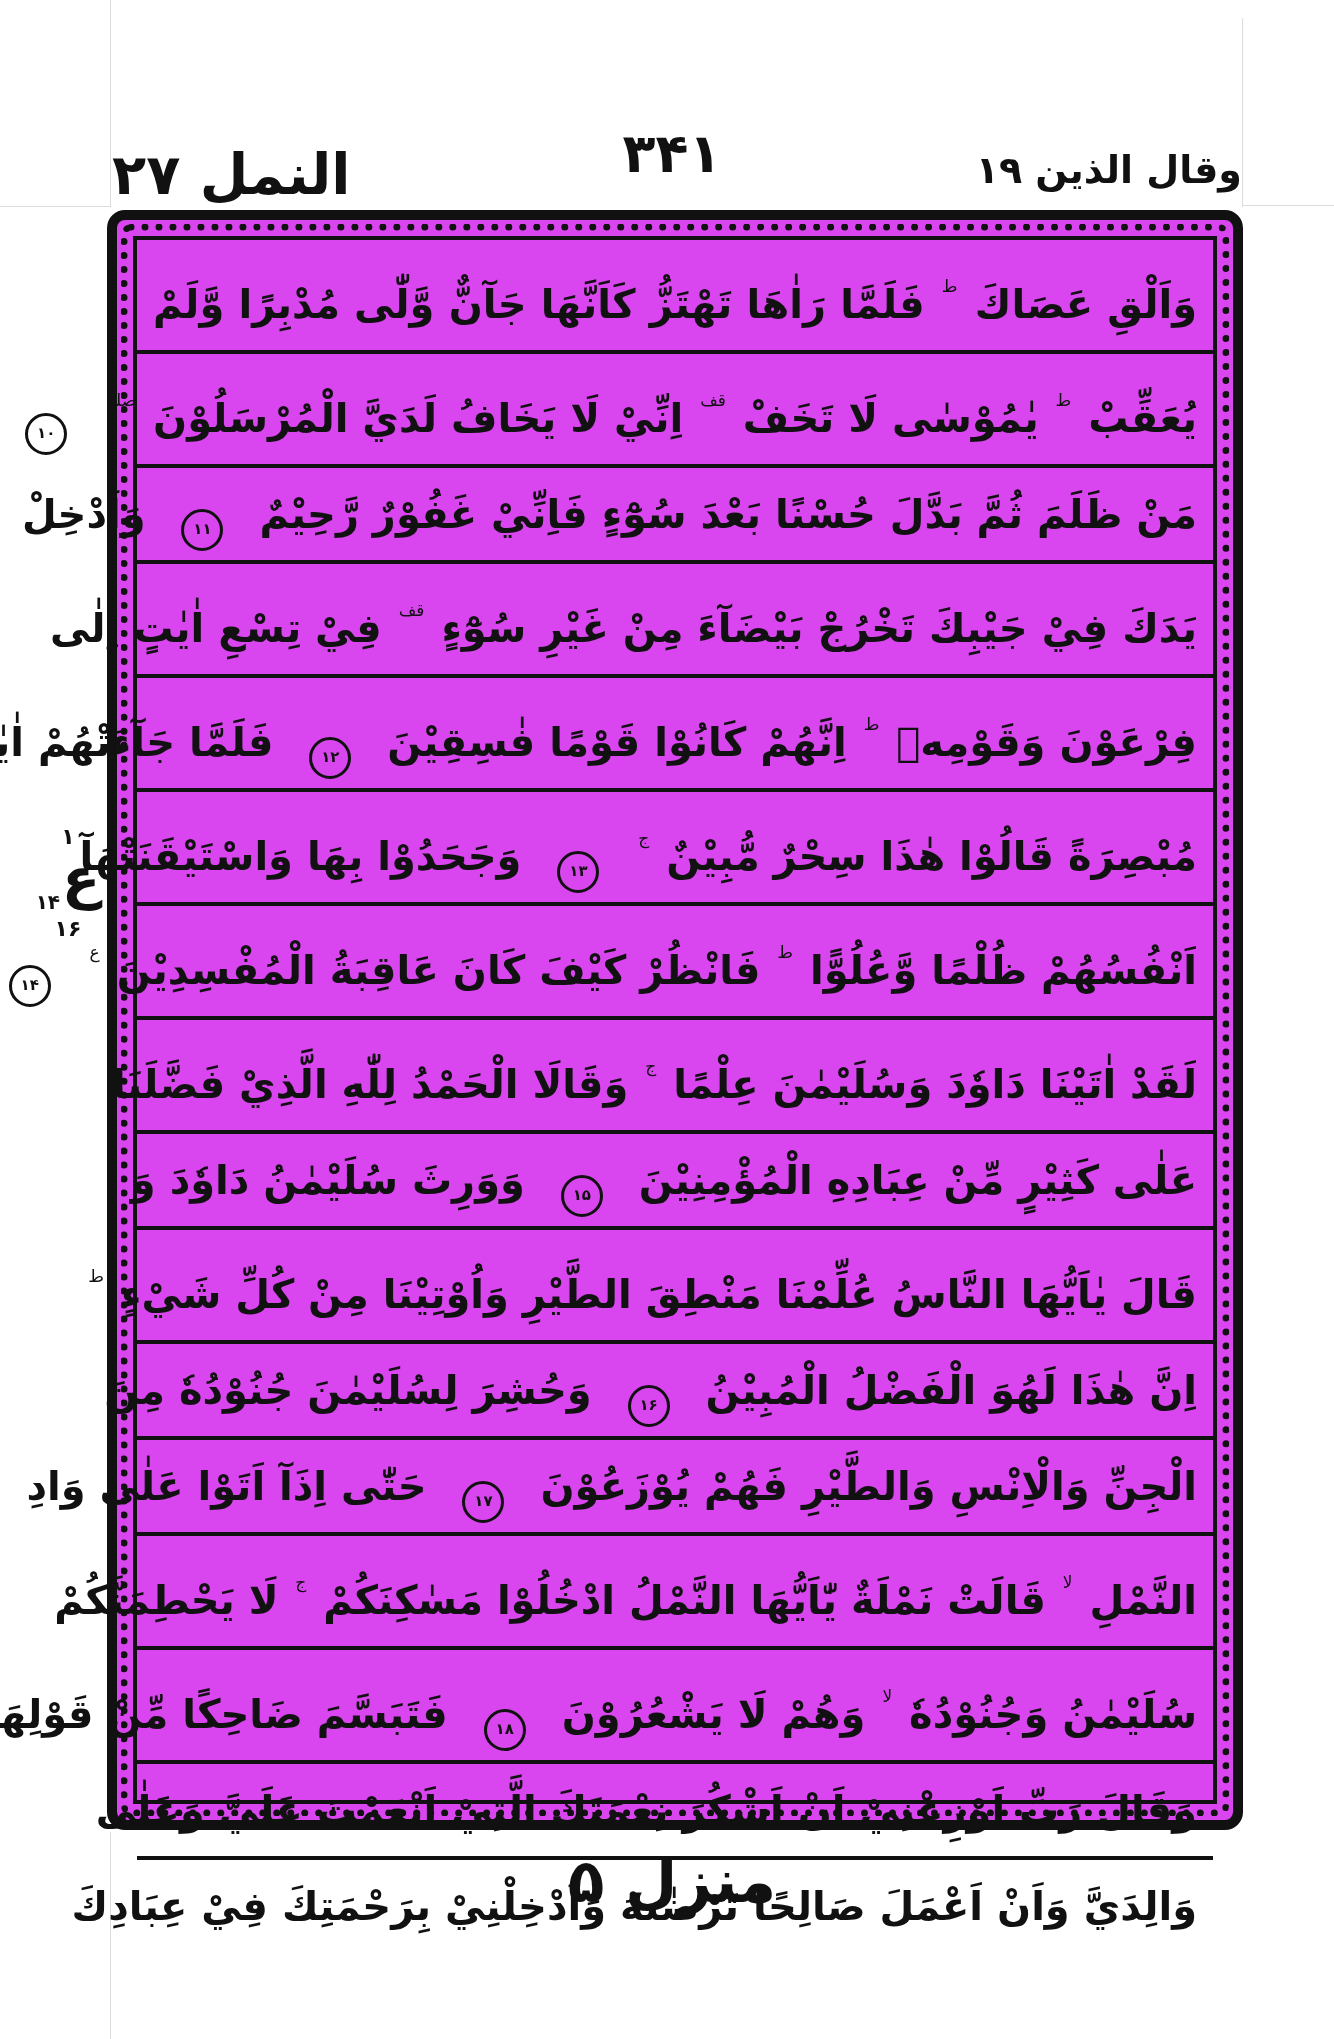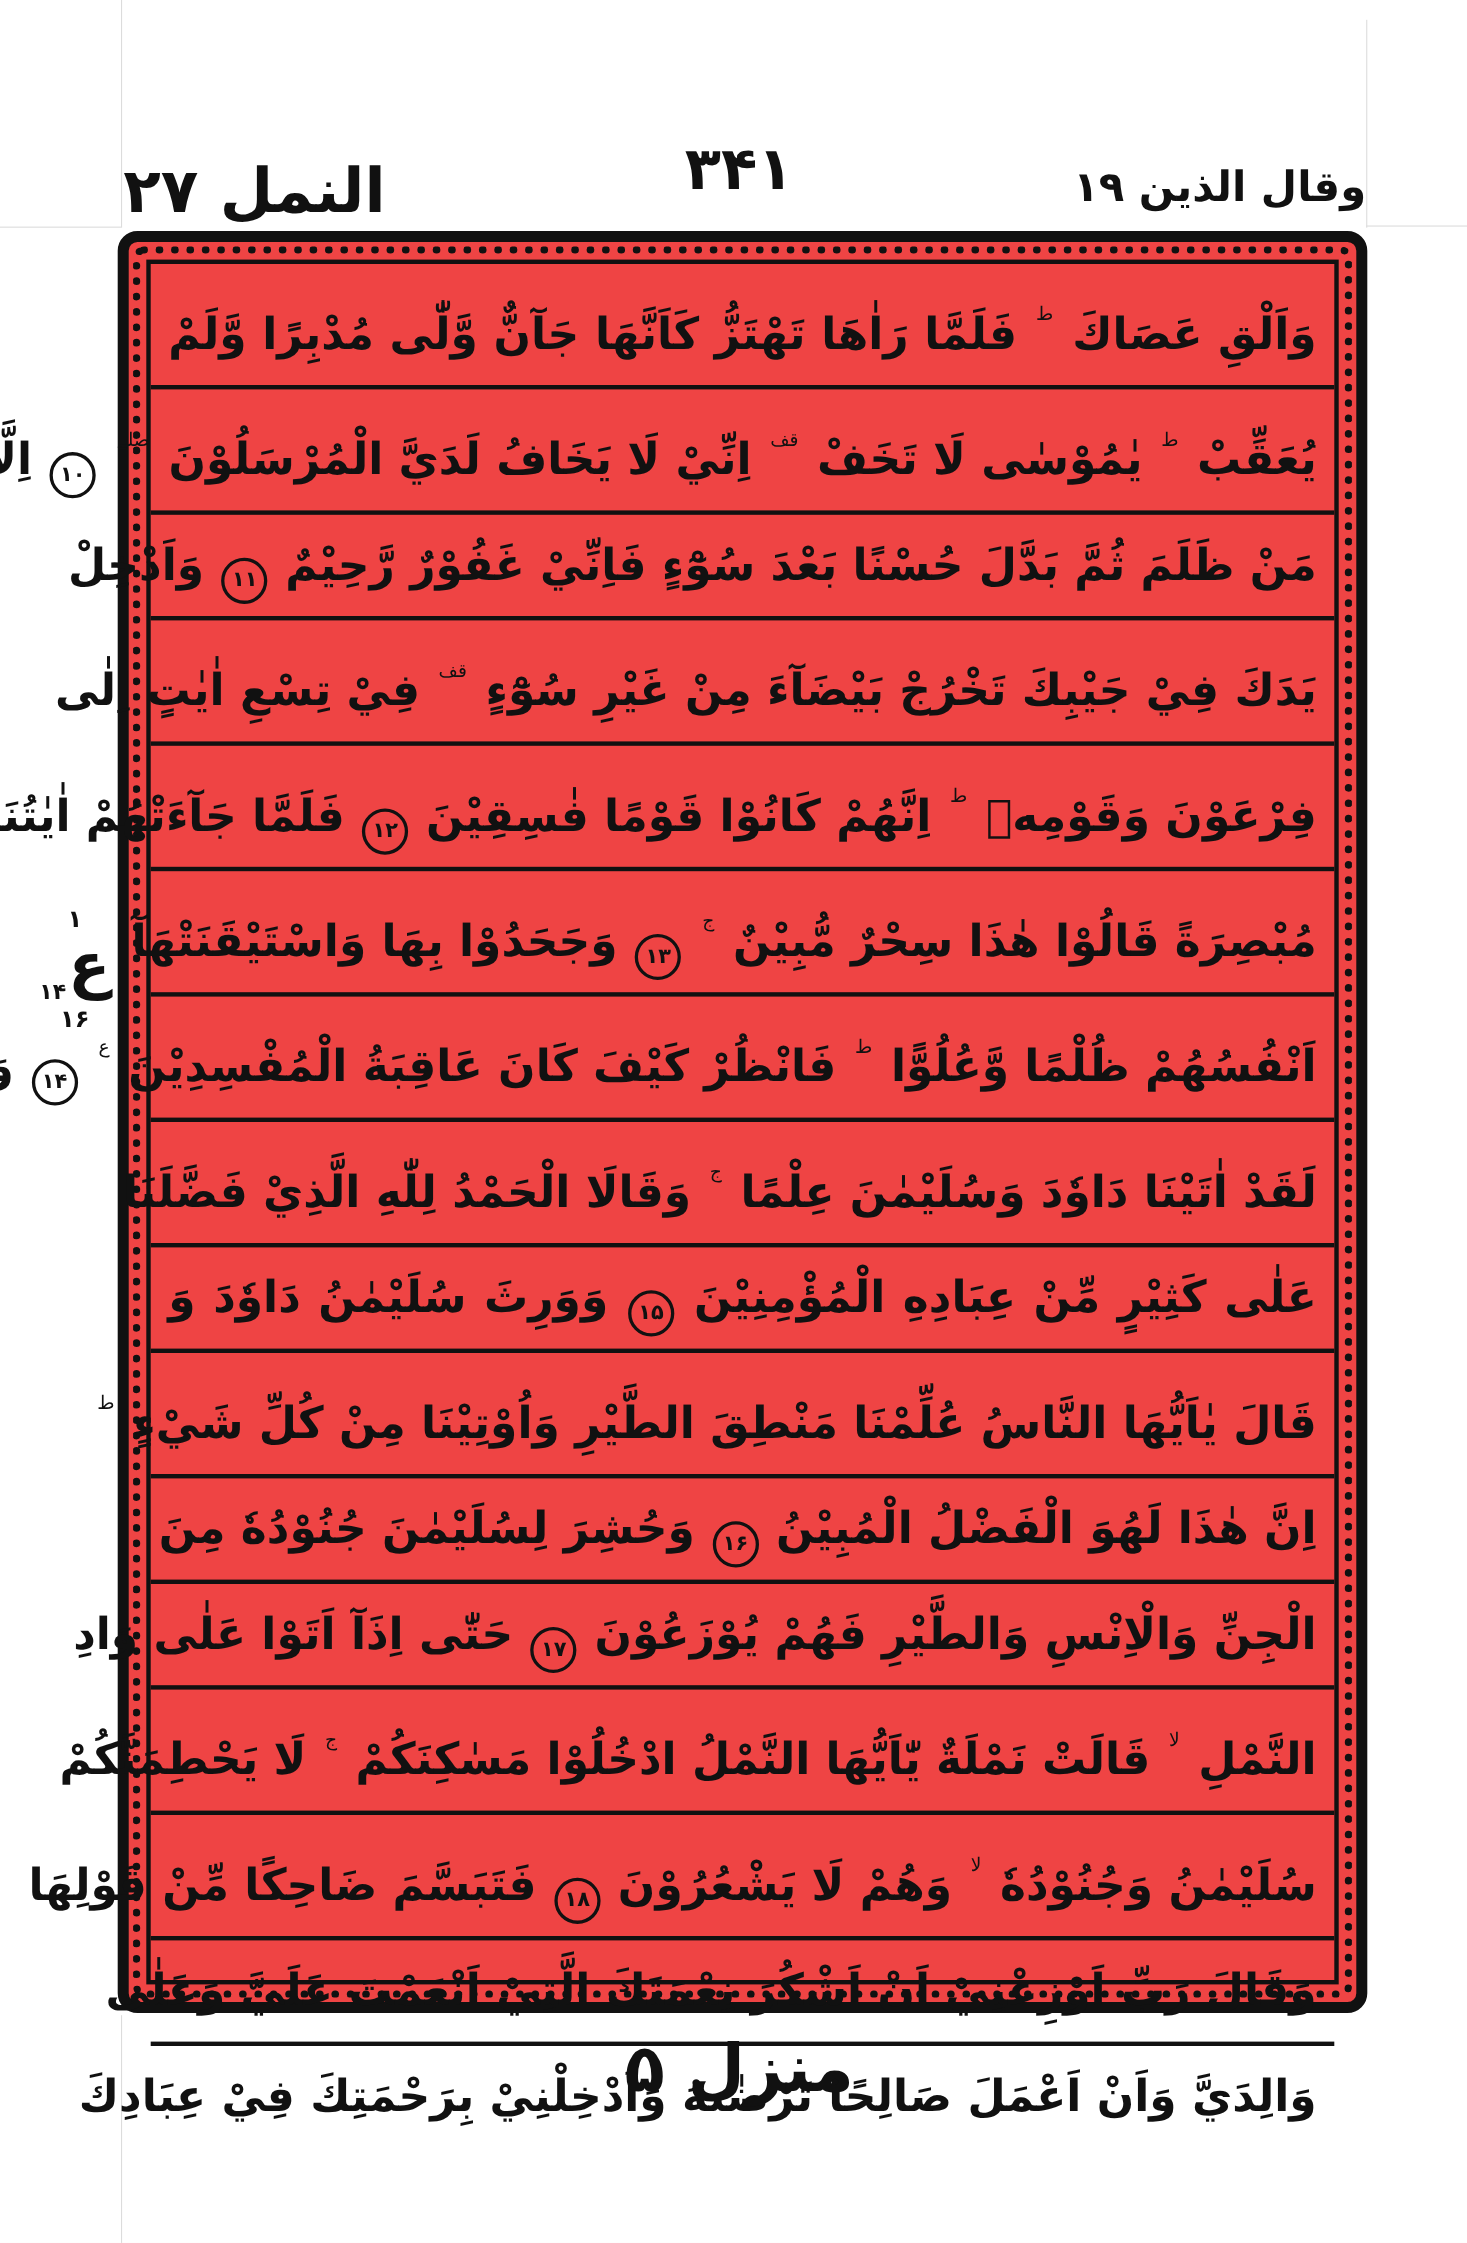--- a/index.html
+++ b/index.html
@@ -22,34 +22,34 @@
 
   
   .ruku { position:absolute; left:26px; top:826px; width:84px; text-align:center; direction:rtl; line-height:1; }
   .ruku .r-top { font-size:22px; font-weight:bold; display:block; margin-bottom:2px; }
   .ruku .r-ain { font-size:56px; font-weight:bold; display:inline; }
   .ruku .r-mid { font-size:20px; font-weight:bold; display:inline-block; vertical-align:-12px; margin-right:2px; }
   .ruku .r-bottom { font-size:22px; font-weight:bold; display:block; margin-top:6px; }
 
   
   .frame-outer { position:absolute; left:107px; top:210px; width:1136px; height:1620px;
-                 border:10px solid #111; border-radius:18px; padding:4px; background:#ef4444; }
+                 border:10px solid #111; border-radius:18px; padding:4px; background:#d946ef; }
   .frame-deco  { width:100%; height:100%; border:7px dotted #111; border-radius:10px; padding:5px; }
   .frame-inner { width:100%; height:100%; border:4px solid #111; display:flex; flex-direction:column; }
 
   
   .quran-row { flex:1 1 0; direction:rtl; text-align:justify; text-align-last:justify;
                padding:0 16px; font-size:40px; font-weight:bold; line-height:92px;
                white-space:nowrap; overflow:visible; }
   .quran-row + .quran-row { border-top:4px solid #111; }
   .quran-row .txt  { letter-spacing:0; }
   .quran-row .mark { font-size:17px; font-weight:normal; vertical-align:26px; margin:0 3px; }
   .quran-row .aya  { display:inline-flex; align-items:center; justify-content:center;
                      width:42px; height:42px; border:3px solid #111; border-radius:50%;
-                     font-size:19px; font-weight:bold; vertical-align:-6px; margin:0 2px;
+                     font-size:15px; font-weight:bold; vertical-align:-6px; margin:0 22px;
                      line-height:1; }
 
   
   .footer { position:absolute; top:1846px; left:672px; transform:translateX(-50%);
             font-size:60px; font-weight:bold; direction:rtl; }
 </style>
 </head>
 <body>
 
 <div class="hairline hl-left-top"></div>

